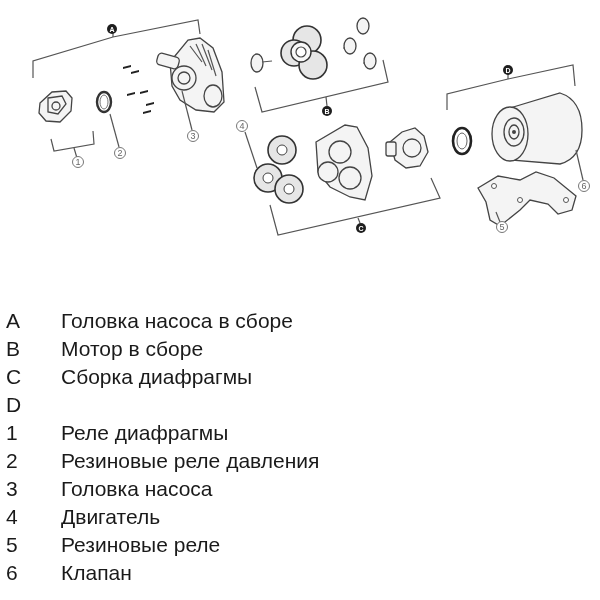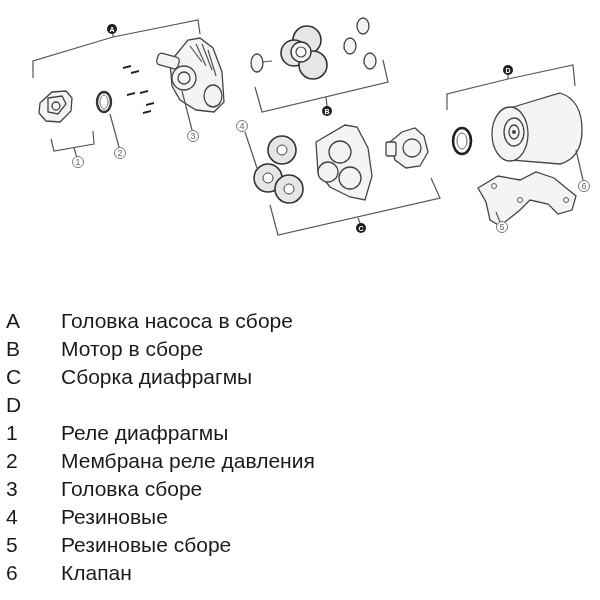--- a/index.html
+++ b/index.html
@@ -182,31 +182,31 @@
   </div>
   <div class="legend-row">
     <span class="legend-key">D</span>
   </div>
   <div class="legend-row">
     <span class="legend-key">1</span>
     <span class="legend-label">Реле диафрагмы</span>
   </div>
   <div class="legend-row">
     <span class="legend-key">2</span>
-    <span class="legend-label">Мембрана реле давления</span>
+    <span class="legend-label">Резиновые реле давления</span>
   </div>
   <div class="legend-row">
     <span class="legend-key">3</span>
-    <span class="legend-label">Головка сборе</span>
+    <span class="legend-label">Головка насоса</span>
   </div>
   <div class="legend-row">
     <span class="legend-key">4</span>
-    <span class="legend-label">Резиновые</span>
+    <span class="legend-label">Двигатель</span>
   </div>
   <div class="legend-row">
     <span class="legend-key">5</span>
-    <span class="legend-label">Резиновые сборе</span>
+    <span class="legend-label">Резиновые реле</span>
   </div>
   <div class="legend-row">
     <span class="legend-key">6</span>
     <span class="legend-label">Клапан</span>
   </div>
 </div>
 
 </body></html>

